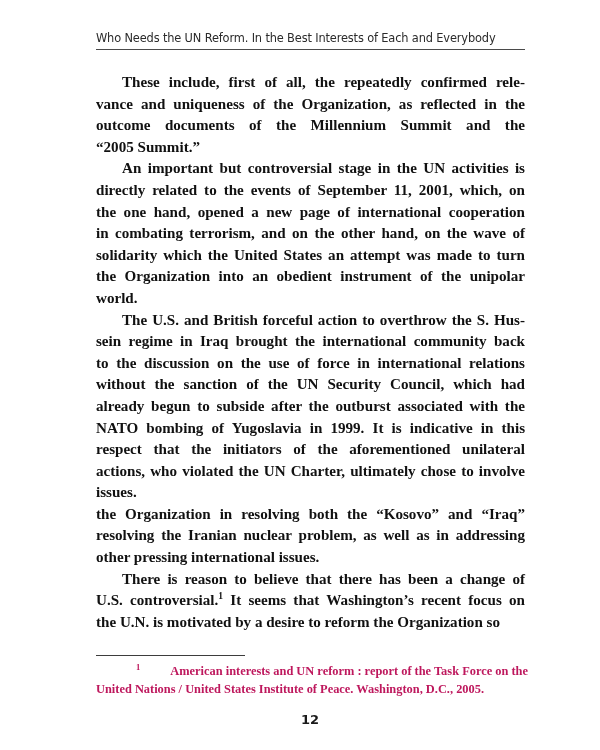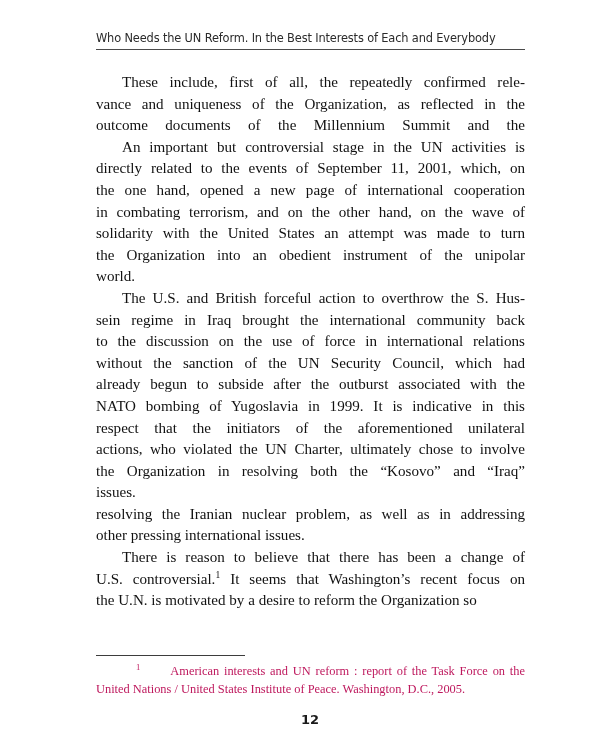--- a/index.html
+++ b/index.html
@@ -60,20 +60,21 @@
     color: #111111;
     text-align: justify;
     text-align-last: left;
   }
   
   .line {
     display: block;
     text-align: justify;
     text-align-last: justify;
     white-space: nowrap;
+    font-weight: bold;
   }
   .line.last {
     text-align-last: left;
   }
   .indent {
     display: inline-block;
     width: 26px;
   }
   .fn-ref {
     font-size: 9.5px;
@@ -143,43 +144,44 @@
     <div class="header-title">Who Needs the UN Reform. In the Best Interests of Each and Everybody</div>
     <div class="header-rule"></div>
   </div>
 
   <div class="body-zone">
 
     <p class="para">
       <span class="line"><span class="indent"></span><span>These include, first of all, the repeatedly confirmed rele-</span></span>
       <span class="line"><span>vance and uniqueness of the Organization, as reflected in the</span></span>
       <span class="line"><span>outcome documents of the Millennium Summit and the</span></span>
+      <span class="line last"><span>“2005 Summit.”</span></span>
     </p>
 
     <p class="para">
       <span class="line"><span class="indent"></span><span>An important but controversial stage in the UN activities is</span></span>
       <span class="line"><span>directly related to the events of September 11, 2001, which, on</span></span>
       <span class="line"><span>the one hand, opened a new page of international cooperation</span></span>
       <span class="line"><span>in combating terrorism, and on the other hand, on the wave of</span></span>
-      <span class="line"><span>solidarity with the United States an attempt was made to turn</span></span>
+      <span class="line"><span>solidarity which the United States an attempt was made to turn</span></span>
       <span class="line"><span>the Organization into an obedient instrument of the unipolar</span></span>
       <span class="line last"><span>world.</span></span>
     </p>
 
     <p class="para">
       <span class="line"><span class="indent"></span><span>The U.S. and British forceful action to overthrow the S. Hus-</span></span>
       <span class="line"><span>sein regime in Iraq brought the international community back</span></span>
       <span class="line"><span>to the discussion on the use of force in international relations</span></span>
       <span class="line"><span>without the sanction of the UN Security Council, which had</span></span>
       <span class="line"><span>already begun to subside after the outburst associated with the</span></span>
       <span class="line"><span>NATO bombing of Yugoslavia in 1999. It is indicative in this</span></span>
       <span class="line"><span>respect that the initiators of the aforementioned unilateral</span></span>
       <span class="line"><span>actions, who violated the UN Charter, ultimately chose to involve</span></span>
+      <span class="line last"><span>issues.</span></span>
       <span class="line"><span>the Organization in resolving both the “Kosovo” and “Iraq”</span></span>
-      <span class="line last"><span>issues.</span></span>
     </p>
 
     <p class="para">
       <span class="line"><span>resolving the Iranian nuclear problem, as well as in addressing</span></span>
       <span class="line last"><span>other pressing international issues.</span></span>
     </p>
 
     <p class="para">
       <span class="line"><span class="indent"></span><span>There is reason to believe that there has been a change of</span></span>
       <span class="line"><span>U.S. controversial.</span><span class="fn-ref">1</span><span> It seems that Washington’s recent focus on</span></span>

